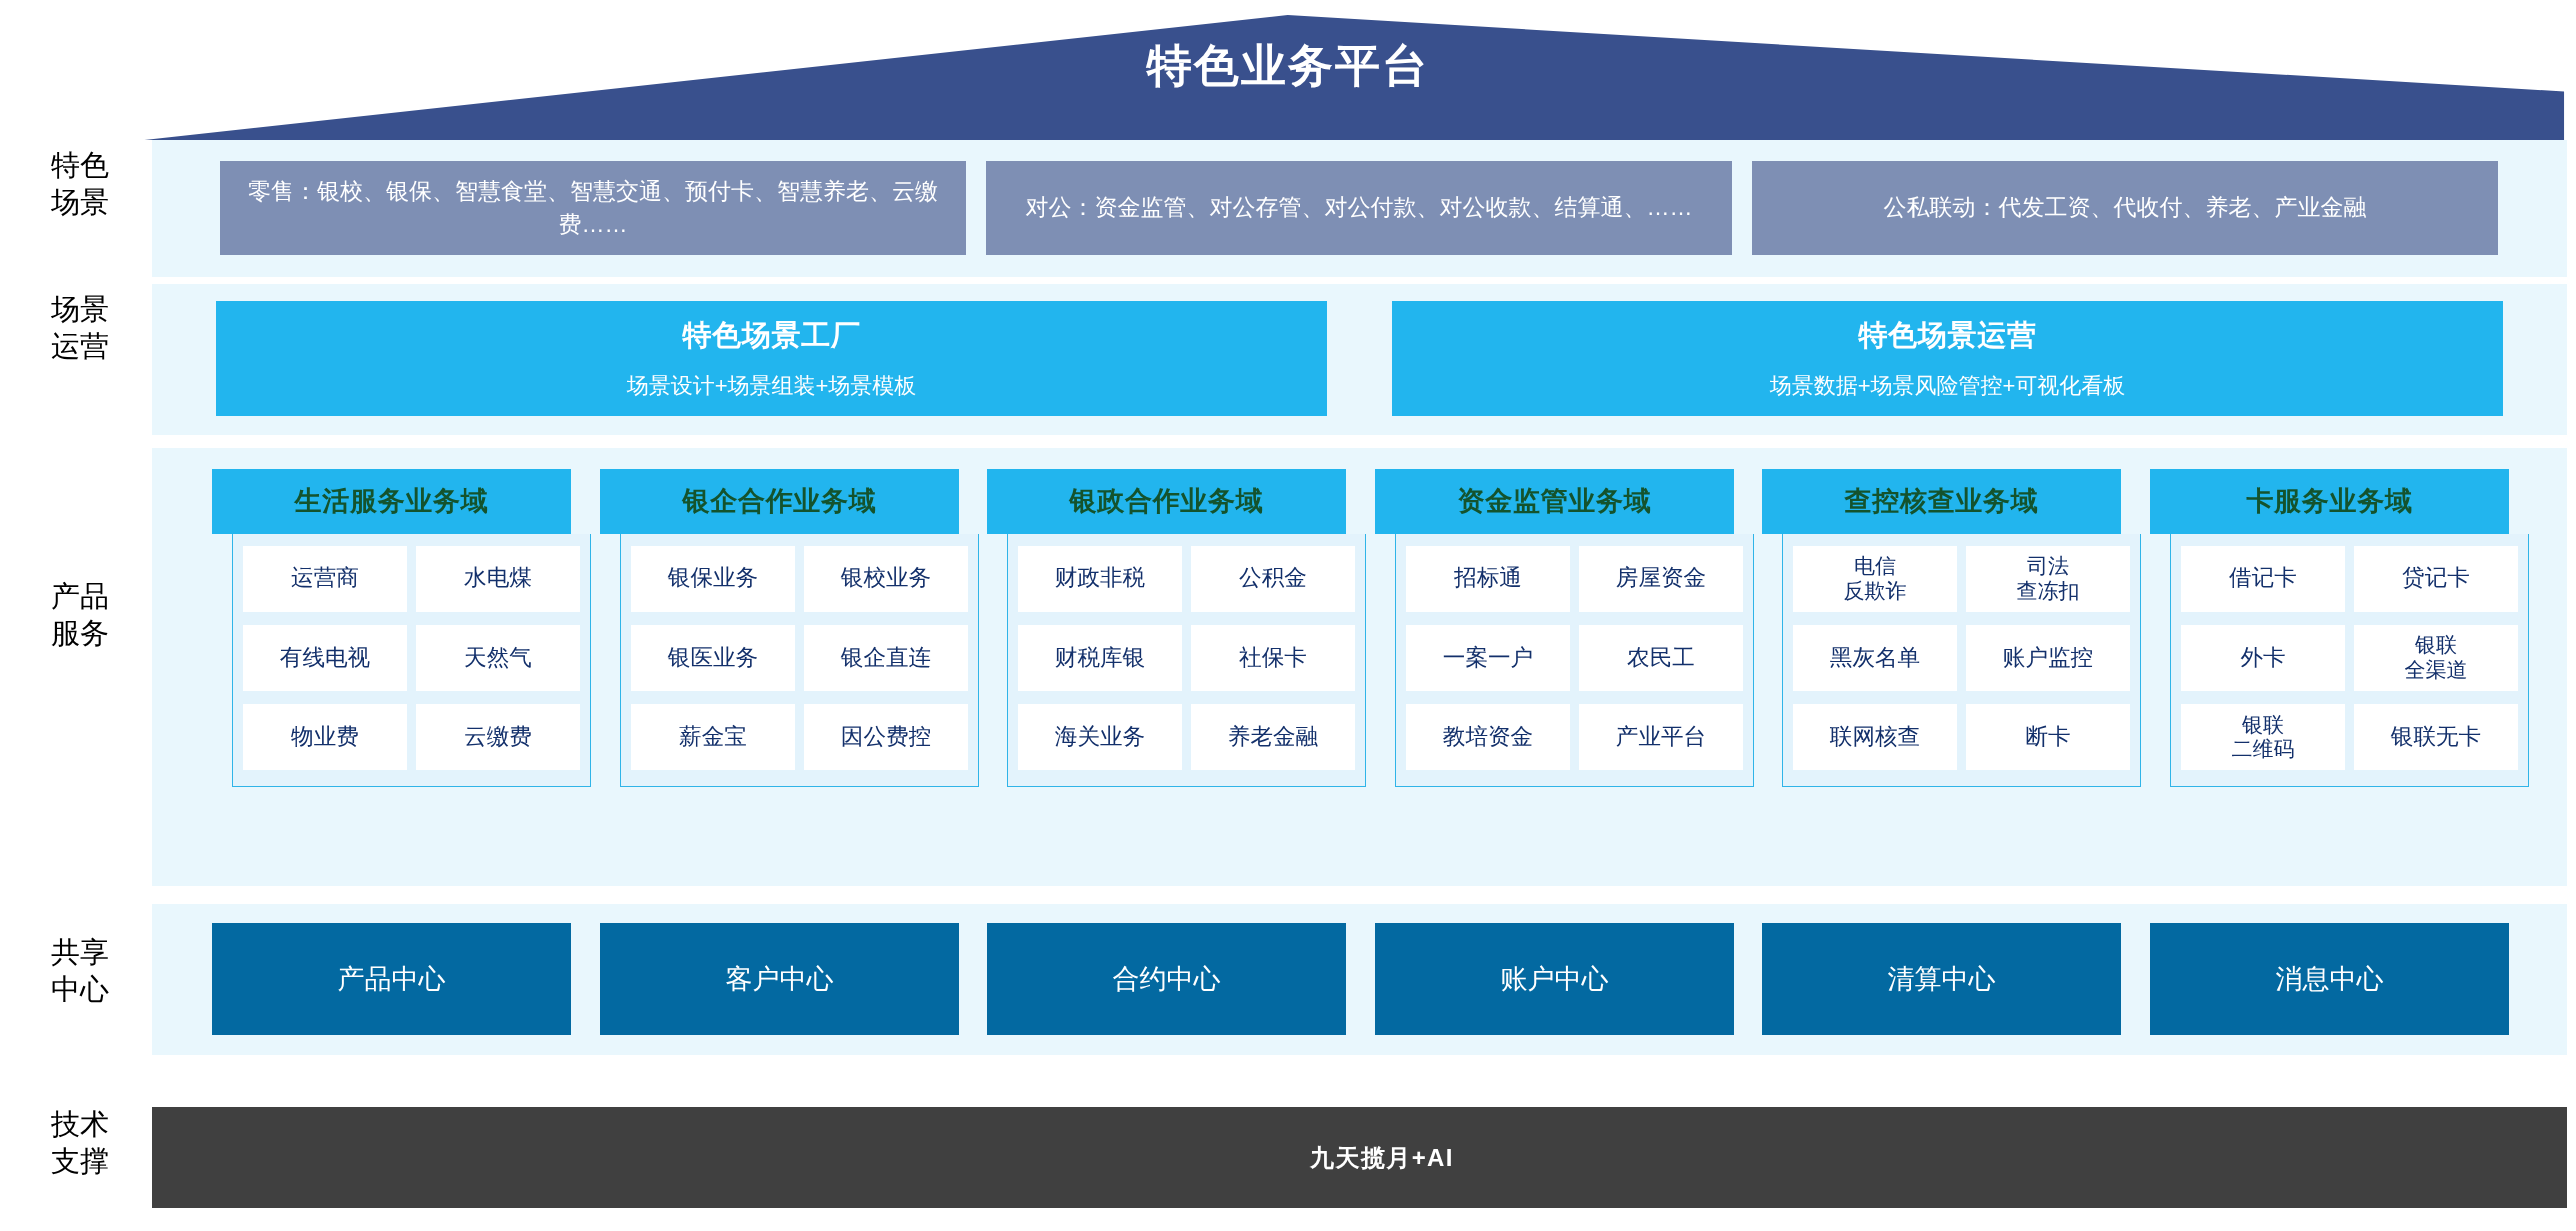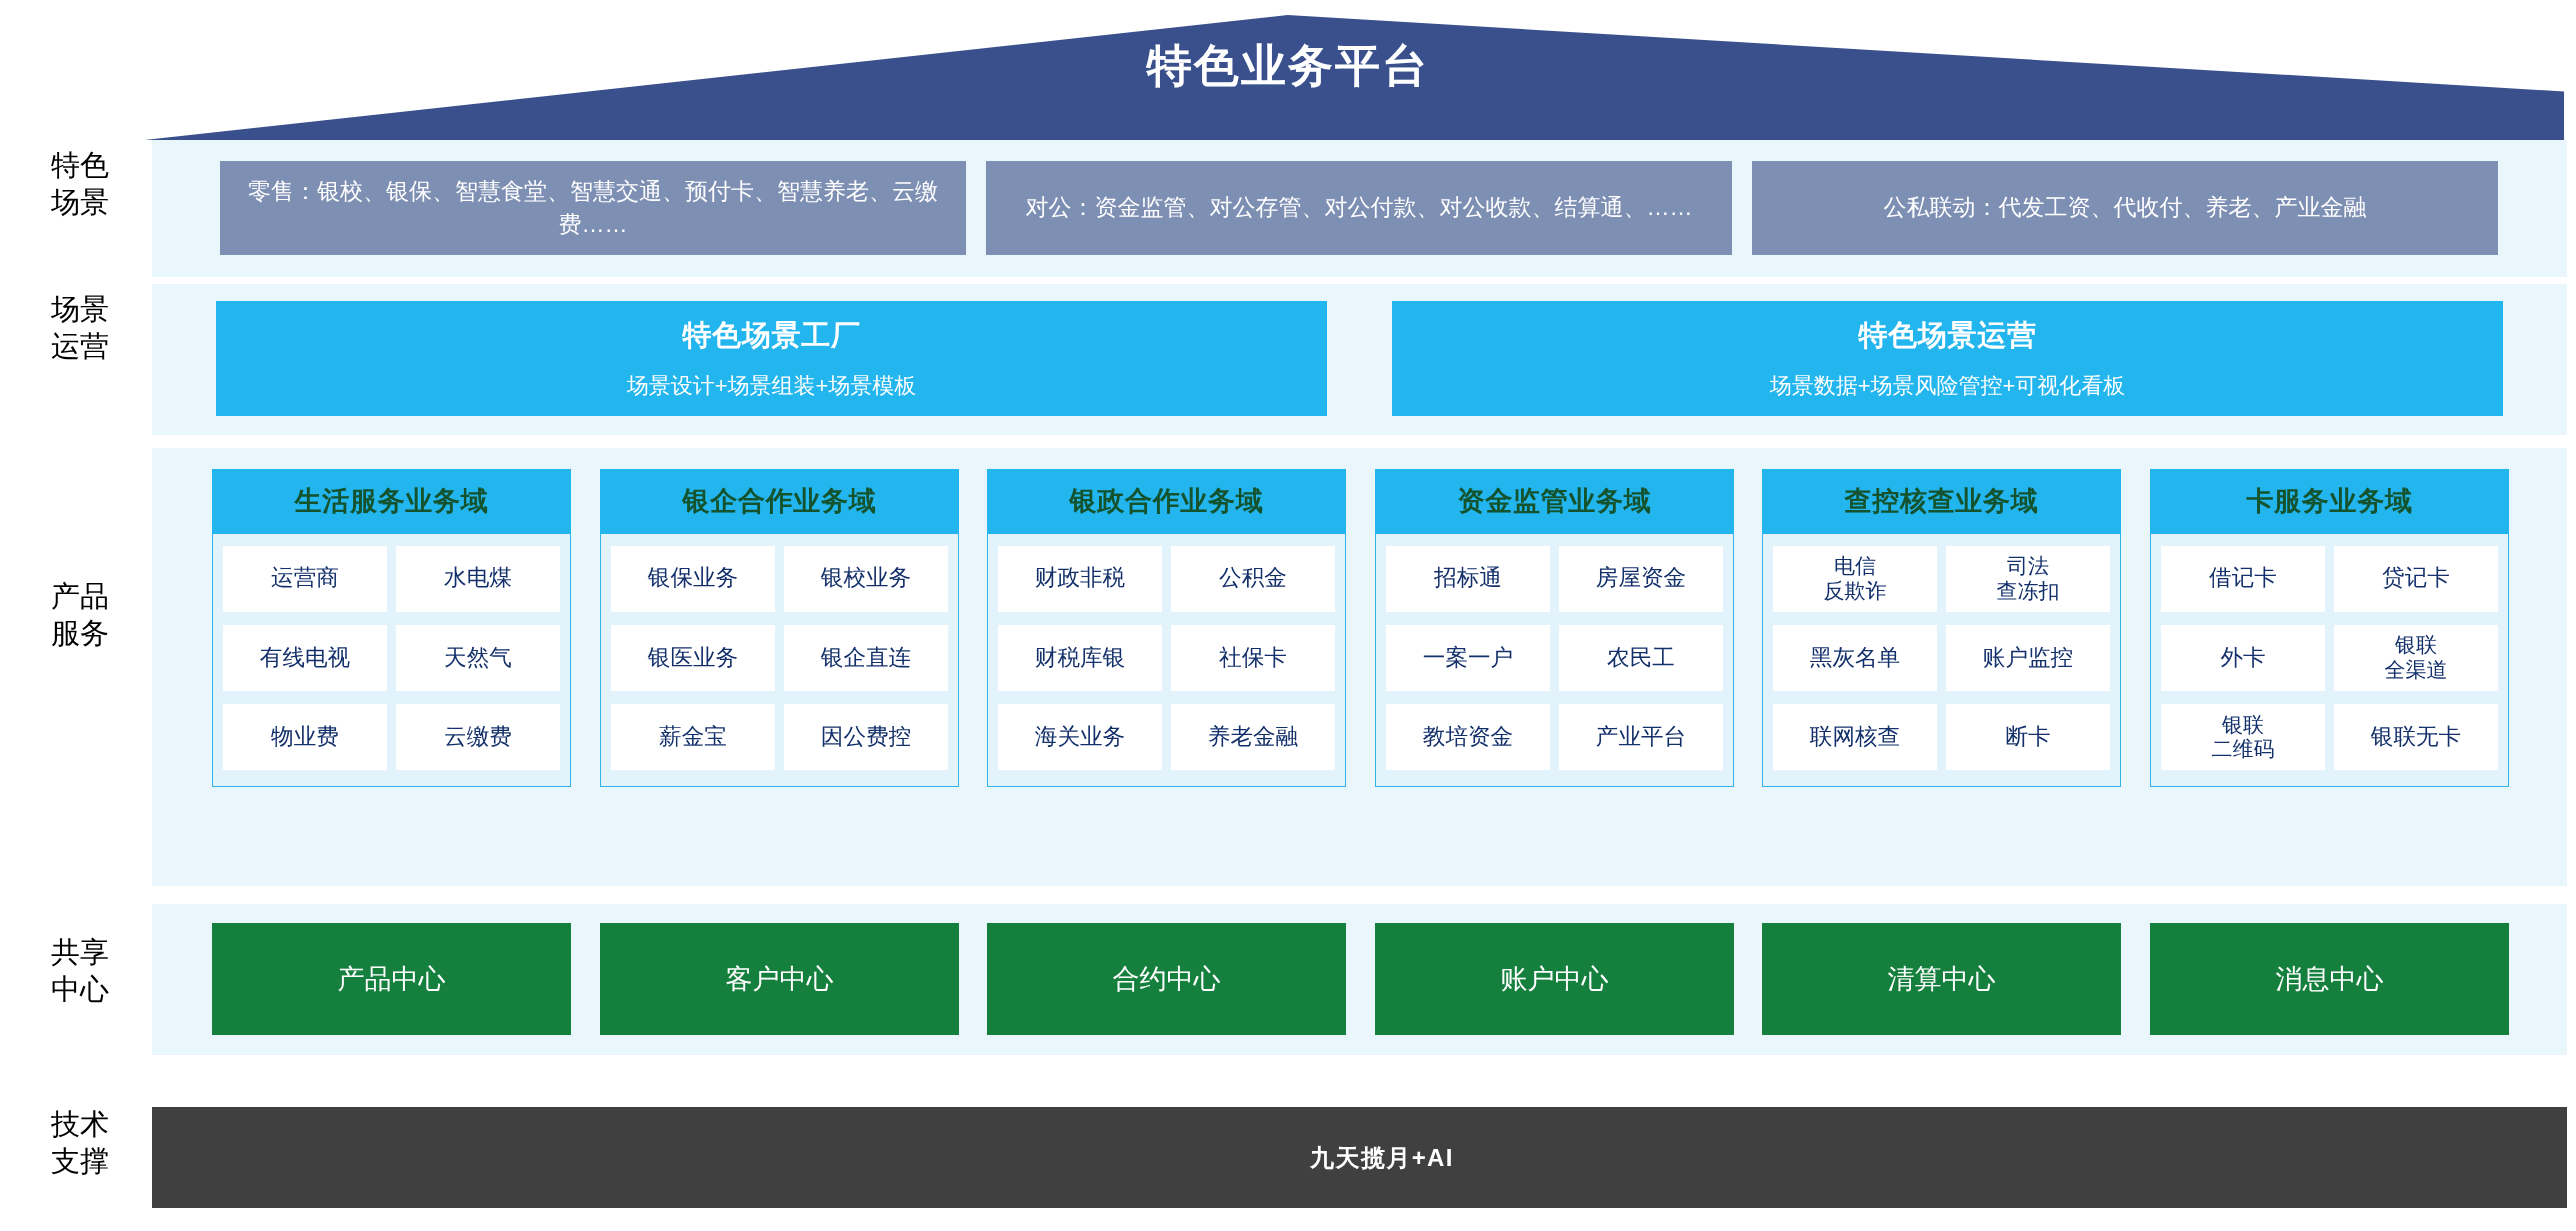--- a/index.html
+++ b/index.html
@@ -55,33 +55,34 @@
     display:flex;align-items:center;justify-content:center;
     box-sizing:border-box;
   }
   .pcol-body{
     width:100%;background:#e3f3fc;
     border:1.4px solid #2fb4e8;border-top:none;
     box-sizing:border-box;
     padding:12.3px 9.6px 15px 9.6px;
     display:flex;flex-direction:column;justify-content:space-between;
     height:253px;
+    margin-left:20px;
   }
   .pcol-row{display:flex;gap:8.2px;}
   .pcell{
     flex:1;background:#ffffff;
     color:#13306b;font-size:22.6px;line-height:1.18;font-weight:normal;
     display:flex;align-items:center;justify-content:center;text-align:center;
     height:66px;box-sizing:border-box;padding:1.4px 2.7px;
   }
   .pcell.two-line{font-size:21px;}
 
   
   .sc-box{
-    position:absolute;background:#15803d;
+    position:absolute;background:#0369a1;
     color:#ffffff;font-size:27px;
     display:flex;align-items:center;justify-content:center;
     box-sizing:border-box;
   }
 
   
   .tech-bar{
     position:absolute;background:#404040;
     color:#ffffff;font-size:24px;font-weight:bold;letter-spacing:1.4px;
     display:flex;align-items:center;justify-content:center;

